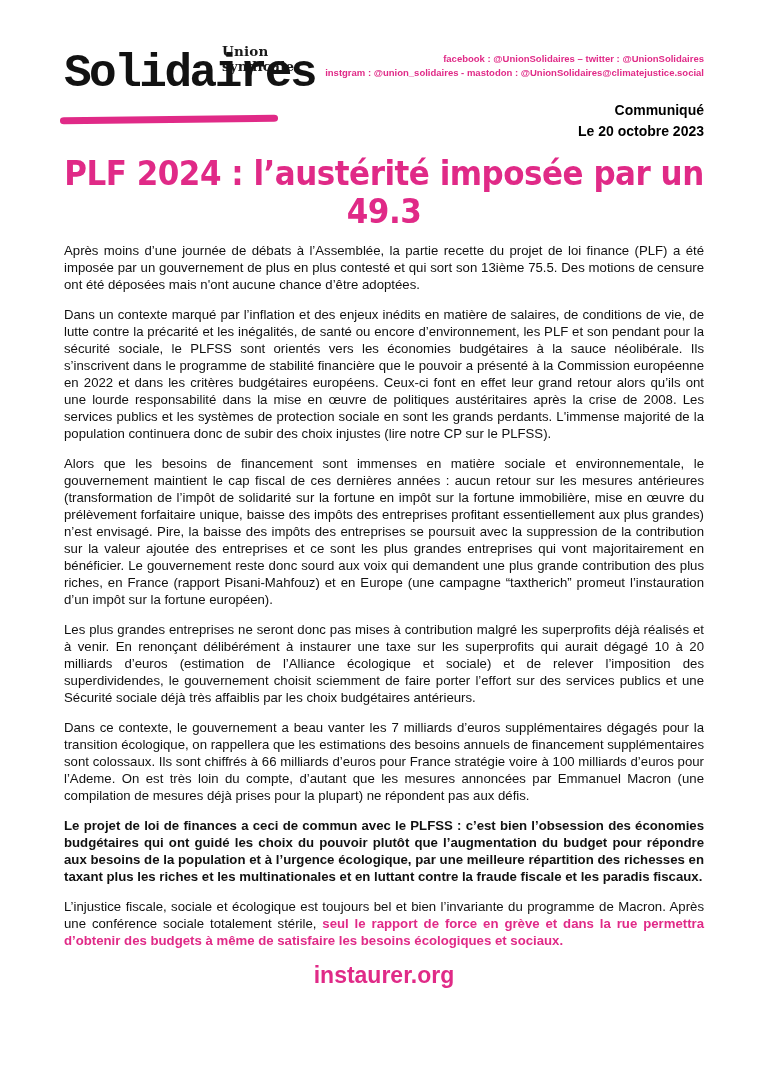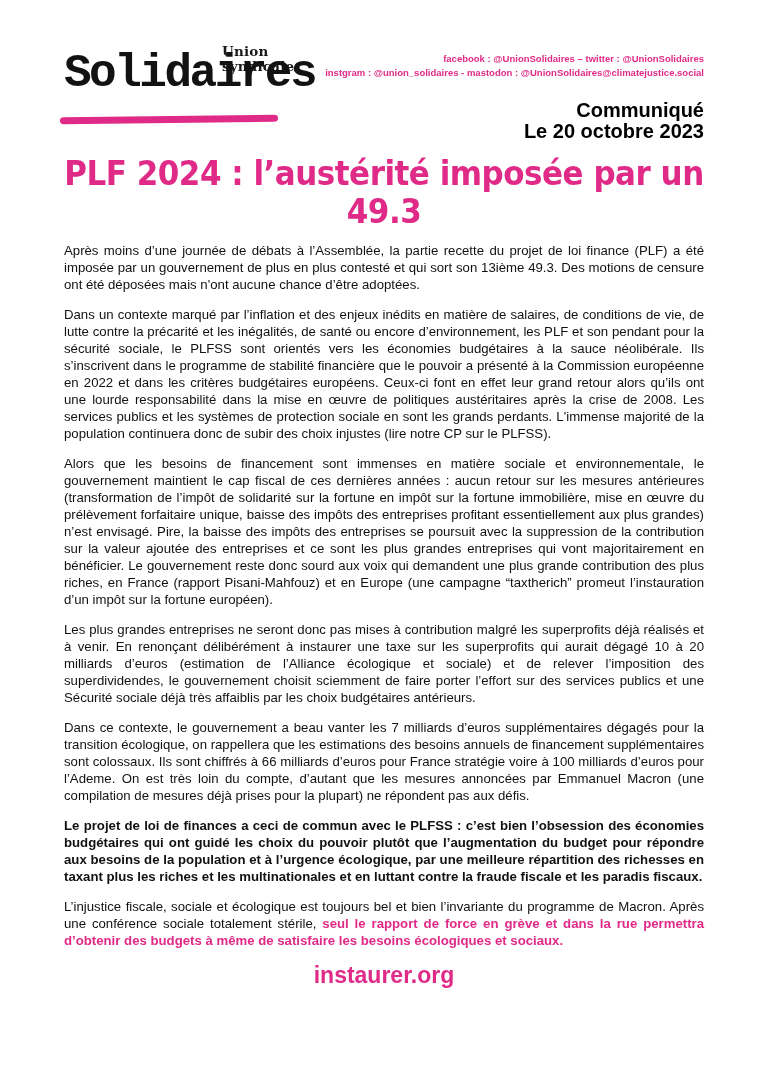--- a/index.html
+++ b/index.html
@@ -46,21 +46,21 @@
     text-align: right;
     color: var(--pink);
     font-weight: bold;
     font-size: 9.5px; line-height: 13.5px;
   }
 
   .meta {
     position: absolute; right: 0; top: 100px;
     text-align: right;
     font-weight: bold;
-    font-size: 20px; line-height: 21px;
+    font-size: 14px; line-height: 21px;
     color: #000000;
   }
 
   
   h1.doc-title {
     margin: 4px 0 14px;
     text-align: center;
     color: var(--pink);
     font-family: "DejaVu Sans", sans-serif;
     font-weight: bold;
@@ -127,21 +127,21 @@
       <div>Communiqué</div>
       <div>Le 20 octobre 2023</div>
     </div>
 
   </div>
 
   <h1 class="doc-title">PLF 2024 : l’austérité imposée par un 49.3</h1>
 
   <div class="doc-body">
 
-    <p>Après moins d’une journée de débats à l’Assemblée, la partie recette du projet de loi finance (PLF) a été imposée par un gouvernement de plus en plus contesté et qui sort son 13ième 49.3. Des motions de censure ont été déposées mais n'ont aucune chance d’être adoptées.</p>
+    <p>Après moins d’une journée de débats à l’Assemblée, la partie recette du projet de loi finance (PLF) a été imposée par un gouvernement de plus en plus contesté et qui sort son 13ième 75.5. Des motions de censure ont été déposées mais n'ont aucune chance d’être adoptées.</p>
 
     <p><span>Dans un contexte marqué par l’inflation et des enjeux inédits en matière de salaires, de conditions de vie, de lutte contre la précarité et les inégalités, de santé ou encore d’environnement, les PLF et son pendant pour la sécurité sociale, le PLFSS sont orientés vers les économies budgétaires à la sauce néolibérale. Ils s’inscrivent dans le programme de stabilité financière que le pouvoir a présenté à la Commission européenne en 2022 et dans les critères budgétaires européens. Ceux-ci font en effet leur grand retour alors qu’ils ont une lourde responsabilité dans la mise en œuvre de politiques austéritaires après la crise de 2008. Les services publics et les systèmes de protection sociale en sont les grands perdants. L'immense majorité de la population continuera donc de subir des choix injustes (lire notre </span><a class="doc-link">CP sur le PLFSS</a><span>).</span></p>
 
 
     <p>Alors que les besoins de financement sont immenses en matière sociale et environnementale, le gouvernement maintient le cap fiscal de ces dernières années : aucun retour sur les mesures antérieures (transformation de l’impôt de solidarité sur la fortune en impôt sur la fortune immobilière, mise en œuvre du prélèvement forfaitaire unique, baisse des impôts des entreprises profitant essentiellement aux plus grandes) n’est envisagé. Pire, la baisse des impôts des entreprises se poursuit avec la suppression de la contribution sur la valeur ajoutée des entreprises et ce sont les plus grandes entreprises qui vont majoritairement en bénéficier. Le gouvernement reste donc sourd aux voix qui demandent une plus grande contribution des plus riches, en France (rapport Pisani-Mahfouz) et en Europe (une campagne “taxtherich” promeut l’instauration d’un impôt sur la fortune européen).</p>
 
     <p>Les plus grandes entreprises ne seront donc pas mises à contribution malgré les superprofits déjà réalisés et à venir. En renonçant délibérément à instaurer une taxe sur les superprofits qui aurait dégagé 10 à 20 milliards d’euros (estimation de l’Alliance écologique et sociale) et de relever l’imposition des superdividendes, le gouvernement choisit sciemment de faire porter l’effort sur des services publics et une Sécurité sociale déjà très affaiblis par les choix budgétaires antérieurs.</p>
 
     <p>Dans ce contexte, le gouvernement a beau vanter les 7 milliards d’euros supplémentaires dégagés pour la transition écologique, on rappellera que les estimations des besoins annuels de financement supplémentaires sont colossaux. Ils sont chiffrés à 66 milliards d’euros pour France stratégie voire à 100 milliards d’euros pour l’Ademe. On est très loin du compte, d’autant que les mesures annoncées par Emmanuel Macron (une compilation de mesures déjà prises pour la plupart) ne répondent pas aux défis.</p>
 

